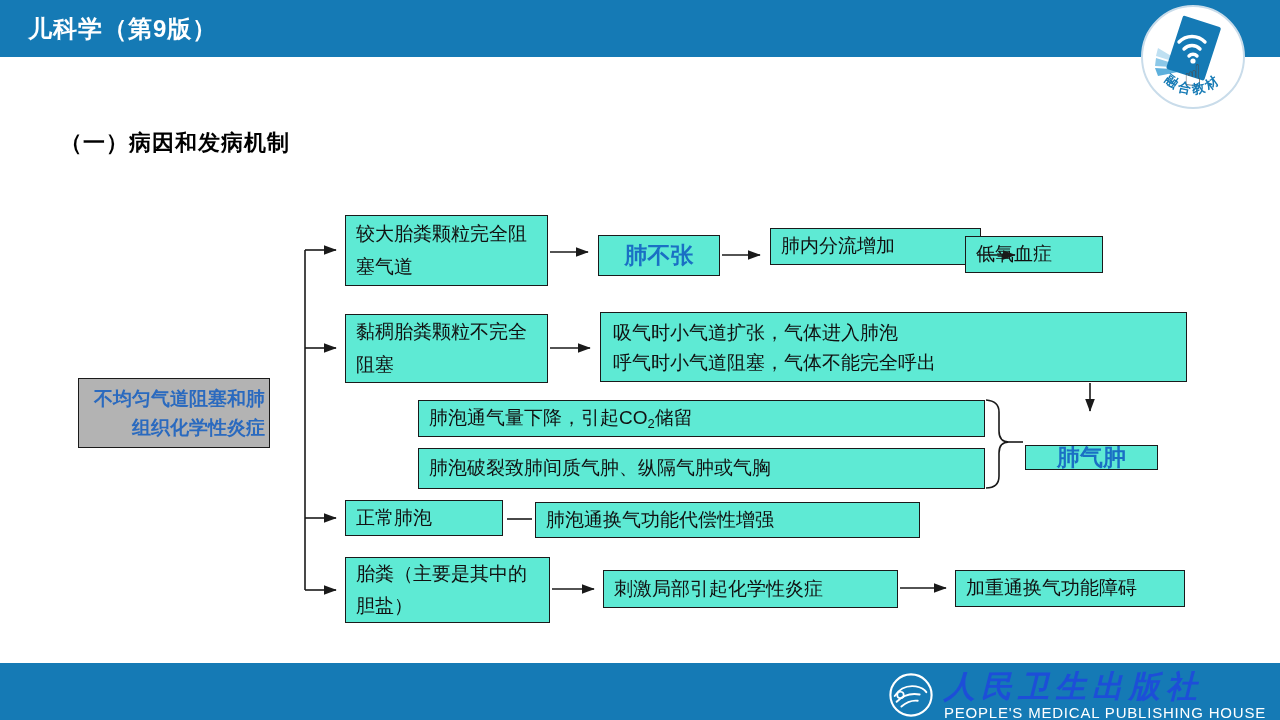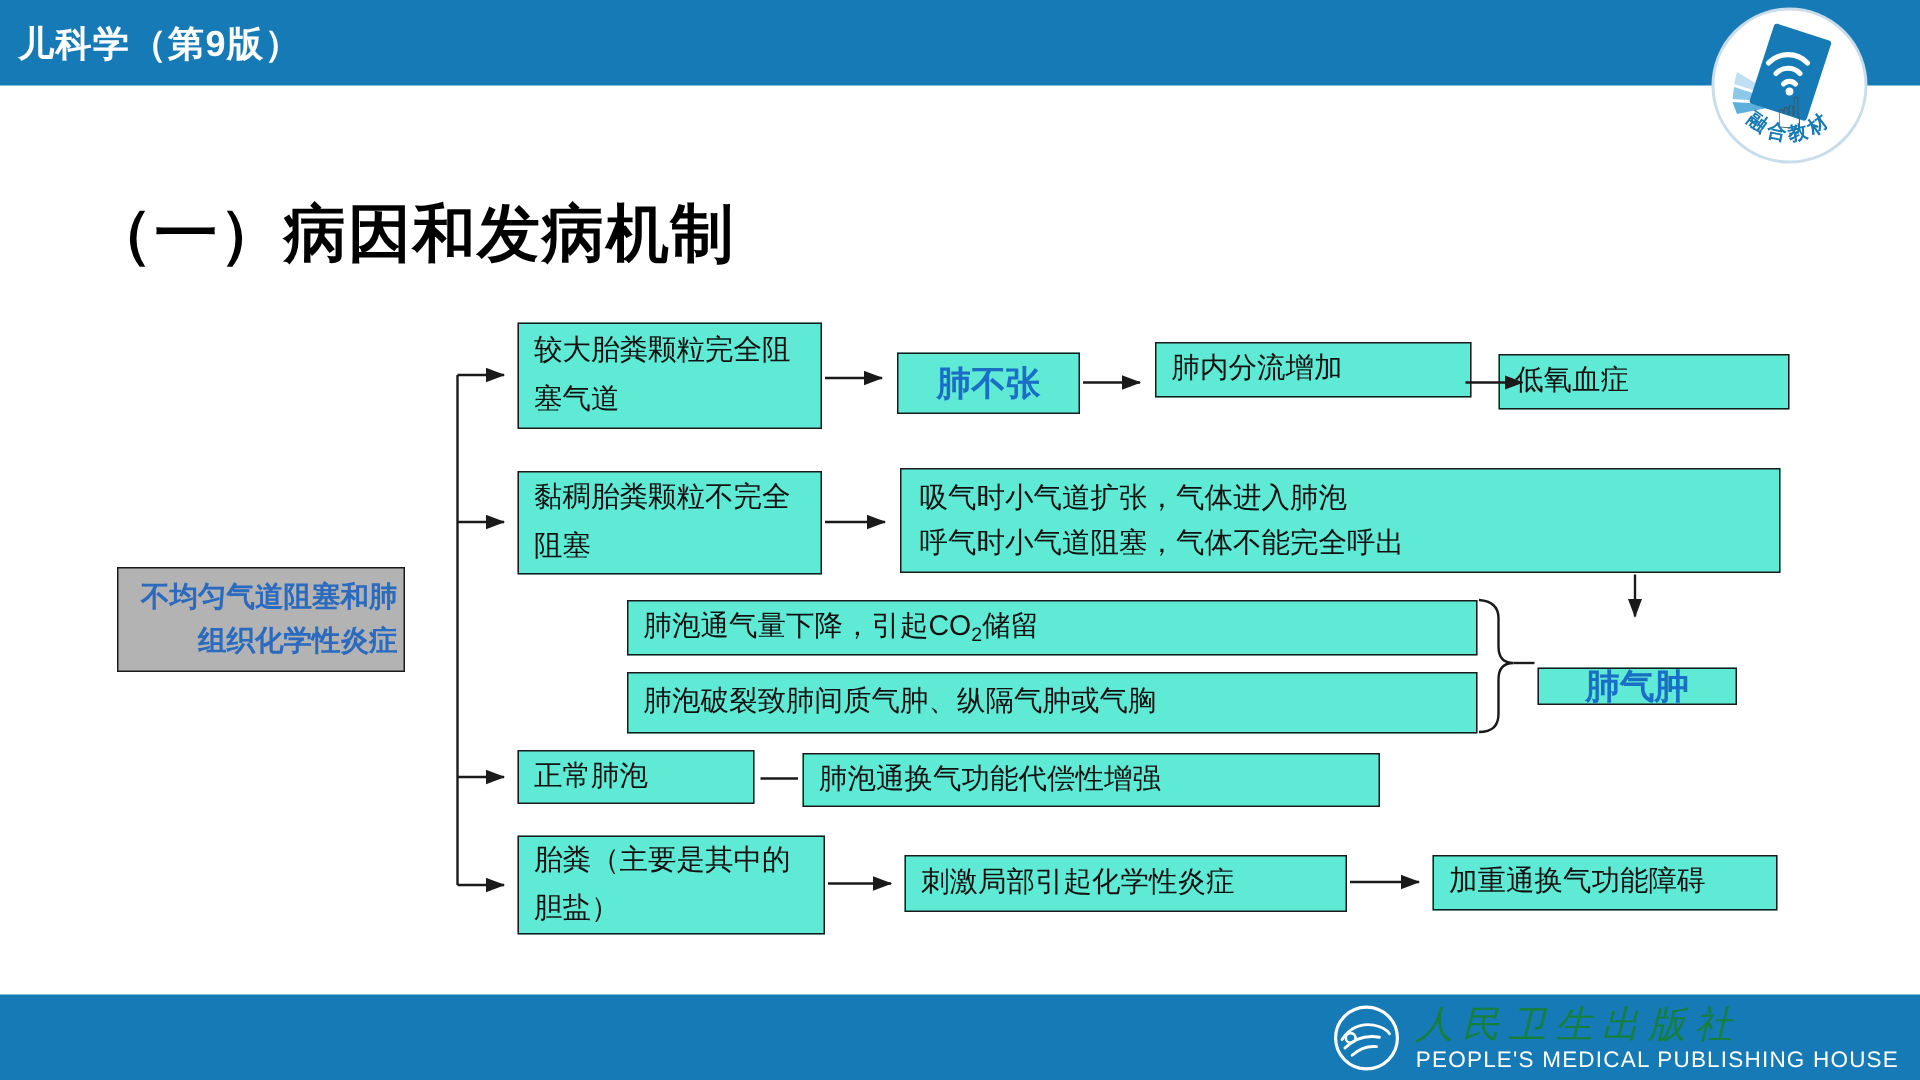--- a/index.html
+++ b/index.html
@@ -4,39 +4,39 @@
 <style>
   * { margin: 0; padding: 0; box-sizing: border-box; }
   html,body { width:1280px; height:720px; }
   body { font-family: "Liberation Sans", sans-serif; background:#ffffff; }
 
   .slide { position:relative; width:1280px; height:720px; background:#ffffff; overflow:hidden; }
 
   
   .header-bar { position:absolute; left:0; top:0; width:1280px; height:57px;
     background:#157ab5; display:flex; align-items:center; }
-  .header-title { color:#ffffff; font-weight:bold; font-size:24px; padding-left:12px; letter-spacing:1px; }
+  .header-title { color:#ffffff; font-weight:bold; font-size:24px; padding-left:28px; letter-spacing:1px; }
 
   .fusion-badge { position:absolute; left:1140px; top:4px; width:106px; height:106px; }
 
   
-  .page-title { position:absolute; left:60px; top:128px; font-size:42px; font-weight:bold; color:#000000; letter-spacing:1px; }
+  .page-title { position:absolute; left:60px; top:128px; font-size:22px; font-weight:bold; color:#000000; letter-spacing:1px; }
 
   
   .fbox { position:absolute; border:1.5px solid #1a1a1a; background:#5eead4;
     font-size:19px; color:#111111; display:flex; align-items:center; line-height:1.7; }
   .fbox.pad { padding:4px 10px; }
   .trigger-box { left:78px; top:378px; width:192px; height:70px; background:#b3b3b3;
     color:#2a6abf; font-weight:bold; justify-content:center; text-align:right; line-height:1.55; padding:2px 4px; }
   .blue-key { color:#1a6fc4; font-weight:bold; justify-content:center; font-size:23px; }
 
   .b-r1c1 { left:345px; top:215px; width:203px; height:71px; }
   .b-r1c2 { left:598px; top:235px; width:122px; height:41px; }
   .b-r1c3 { left:770px; top:228px; width:211px; height:37px; }
-  .b-r1c4 { left:999px; top:236px; width:194px; height:37px; }
+  .b-r1c4 { left:965px; top:236px; width:138px; height:37px; }
 
   .b-r2c1 { left:345px; top:314px; width:203px; height:69px; }
   .b-r2c2 { left:600px; top:312px; width:587px; height:70px; display:block; padding:5px 12px; line-height:1.6; }
 
   .b-r3a { left:418px; top:400px; width:567px; height:37px; }
   .b-r3b { left:418px; top:448px; width:567px; height:41px; }
   .b-r3res { left:1025px; top:445px; width:133px; height:25px; }
 
   .b-r4c1 { left:345px; top:500px; width:158px; height:36px; }
   .b-r4c2 { left:535px; top:502px; width:385px; height:36px; }
@@ -46,22 +46,22 @@
   .b-r5c3 { left:955px; top:570px; width:230px; height:37px; }
 
   .sub2 { font-size:13px; vertical-align:-4px; }
 
   .connectors { position:absolute; left:0; top:0; width:1280px; height:720px; pointer-events:none; }
 
   
   .footer-bar { position:absolute; left:0; top:663px; width:1280px; height:57px; background:#157ab5; }
   .publisher { position:absolute; right:14px; top:669px; display:flex; align-items:center; gap:10px; }
   .publisher-text { display:flex; flex-direction:column; align-items:flex-start; }
-  .publisher-cn { color:#15803d; font-family:"DejaVu Serif", serif; font-style:italic; font-weight:normal;
-    font-size:25px; letter-spacing:6px; line-height:1.1; }
+  .publisher-cn { color:#1d4ed8; font-family:"DejaVu Serif", serif; font-style:italic; font-weight:bold;
+    font-size:31px; letter-spacing:6px; line-height:1.1; }
   .publisher-en { color:#ffffff; font-size:15px; letter-spacing:0.8px; margin-top:1px; }
 </style>
 </head>
 <body>
 
 <div class="slide">
 
   <div class="header-bar">
     <div class="header-title">儿科学（第9版）</div>
   </div>

